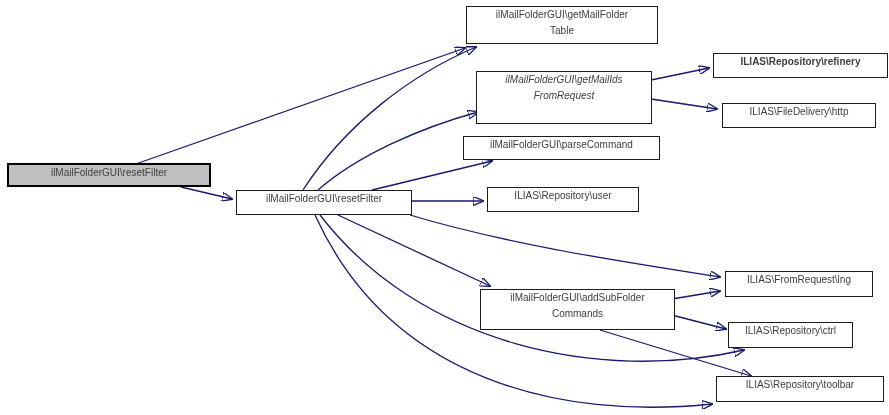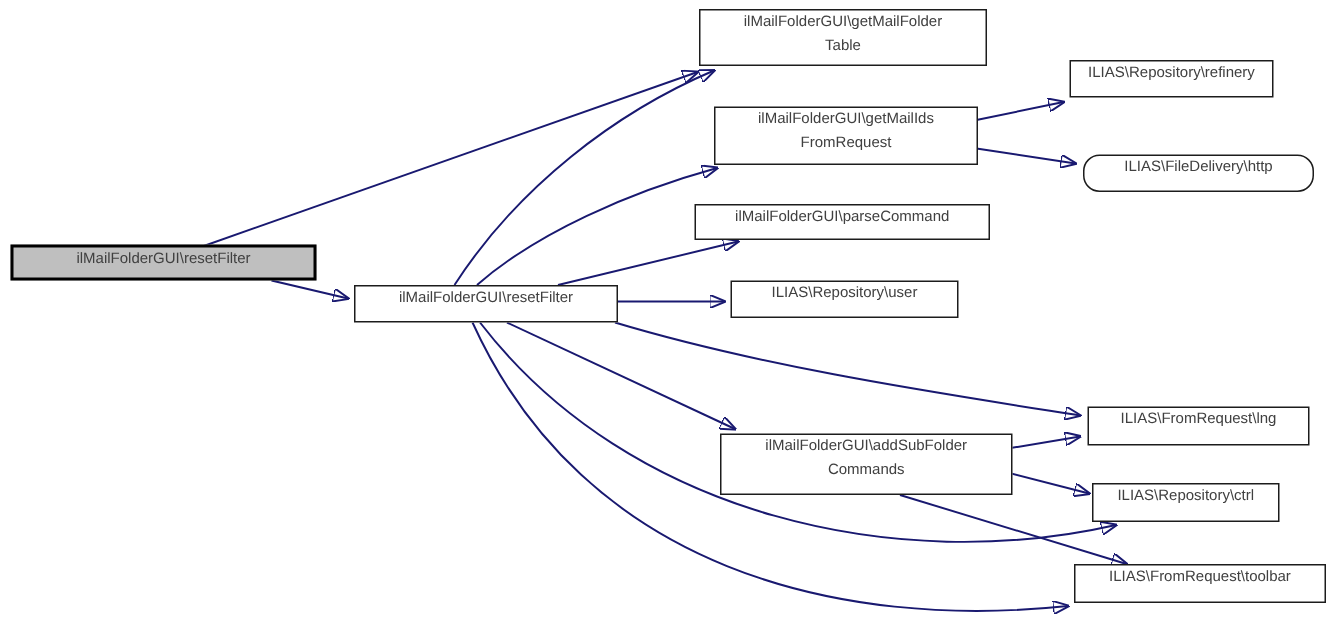--- a/index.html
+++ b/index.html
@@ -69,30 +69,30 @@
 
   <div class="node" style="left:236px; top:190px; width:176px; height:25px;">
     <span>ilMailFolderGUI\resetFilter</span>
   </div>
 
   <div class="node" style="left:466px; top:6px; width:192px; height:38px;">
     <span>ilMailFolderGUI\getMailFolder</span>
     <span>Table</span>
   </div>
 
-  <div class="node" style="left:476px; top:71px; width:176px; height:39px;">
+  <div class="node" style="left:476px; top:71px; width:176px; height:53px;font-style:italic;">
     <span>ilMailFolderGUI\getMailIds</span>
     <span>FromRequest</span>
   </div>
 
-  <div class="node" style="left:713px; top:40px; width:136px; height:25px;">
+  <div class="node" style="left:713px; top:53px; width:175px; height:25px;font-weight:bold;">
     <span>ILIAS\Repository\refinery</span>
   </div>
 
-  <div class="node" style="left:722px; top:103px; width:154px; height:25px;border-radius:11px;">
+  <div class="node" style="left:722px; top:103px; width:154px; height:25px;">
     <span>ILIAS\FileDelivery\http</span>
   </div>
 
   <div class="node" style="left:463px; top:136px; width:197px; height:24px;">
     <span>ilMailFolderGUI\parseCommand</span>
   </div>
 
   <div class="node" style="left:487px; top:187px; width:152px; height:25px;">
     <span>ILIAS\Repository\user</span>
   </div>
@@ -104,16 +104,16 @@
 
   <div class="node" style="left:725px; top:271px; width:148px; height:26px;">
     <span>ILIAS\FromRequest\lng</span>
   </div>
 
   <div class="node" style="left:728px; top:322px; width:125px; height:26px;">
     <span>ILIAS\Repository\ctrl</span>
   </div>
 
   <div class="node" style="left:716px; top:376px; width:168px; height:26px;">
-    <span>ILIAS\FromRequest\toolbar</span>
+    <span>ILIAS\Repository\toolbar</span>
   </div>
 
 </div>
 
 </body></html>

